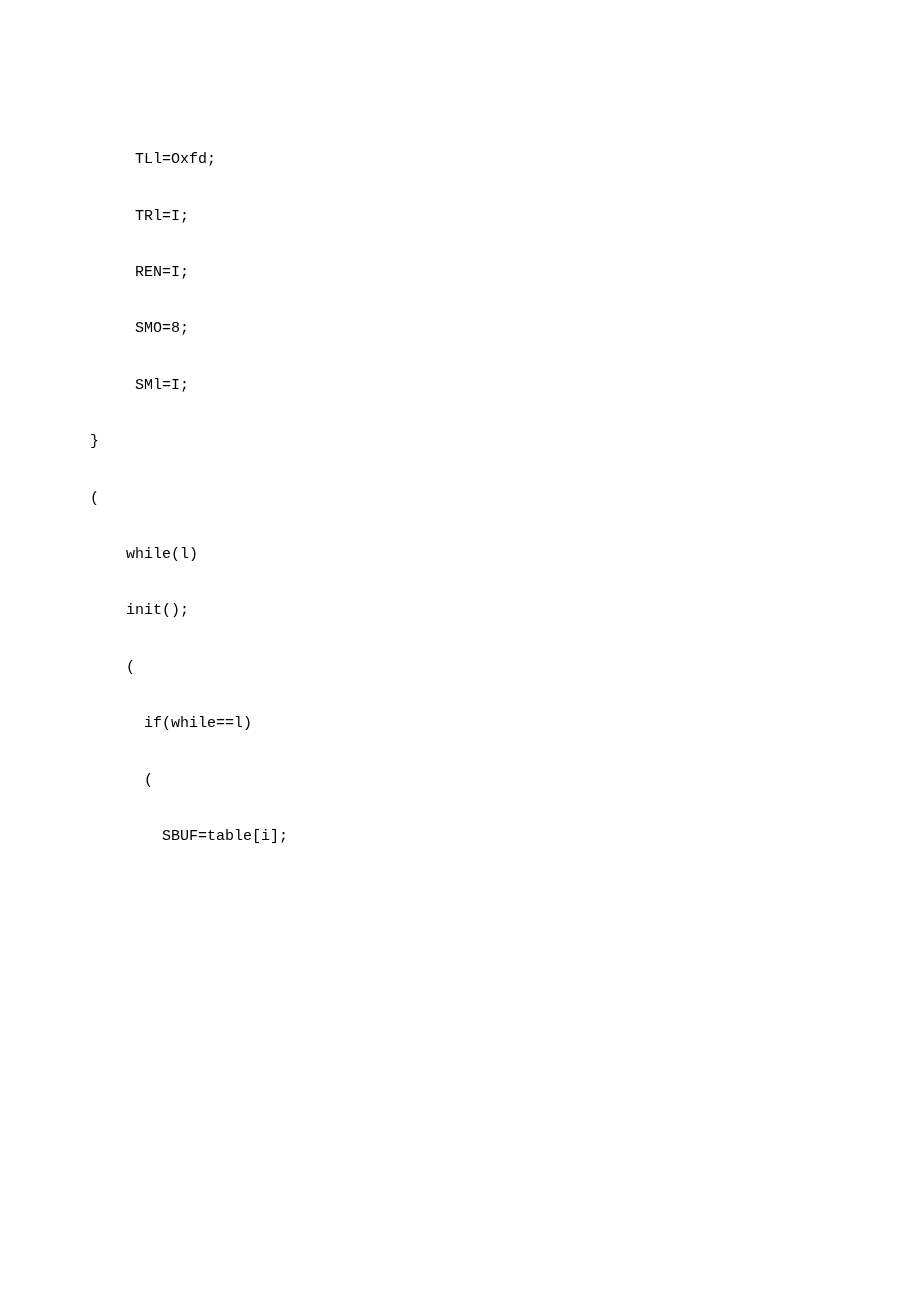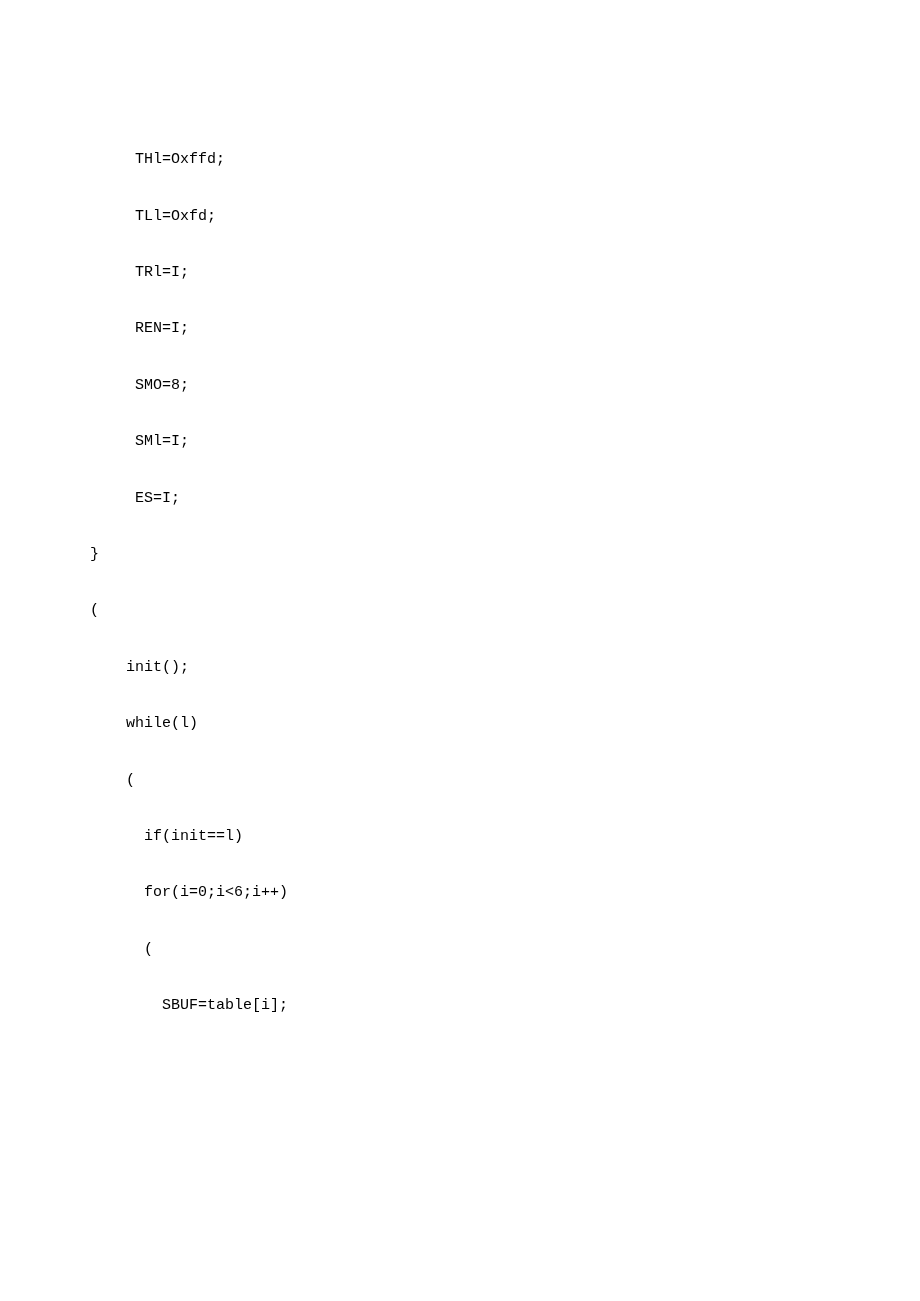--- a/index.html
+++ b/index.html
@@ -20,34 +20,31 @@
     white-space: pre;
   }
   .line {
     display: block;
   }
 </style>
 </head>
 <body>
 
 <div class="page">
-<span class="line">     THl=Oxffd;</span>
 <span class="line">     TLl=Oxfd;</span>
 <span class="line">     TRl=I;</span>
 <span class="line">     REN=I;</span>
 <span class="line">     SMO=8;</span>
 <span class="line">     SMl=I;</span>
-<span class="line">     ES=I;</span>
 <span class="line">}</span>
 <span class="line">(</span>
+<span class="line">    while(l)</span>
 <span class="line">    init();</span>
-<span class="line">    while(l)</span>
 <span class="line">    (</span>
-<span class="line">      if(init==l)</span>
-<span class="line">      for(i=0;i&lt;6;i++)</span>
+<span class="line">      if(while==l)</span>
 <span class="line">      (</span>
 <span class="line">        SBUF=table[i];</span>
 
 
 
 
 
 
 
 <span class="line"></span>

